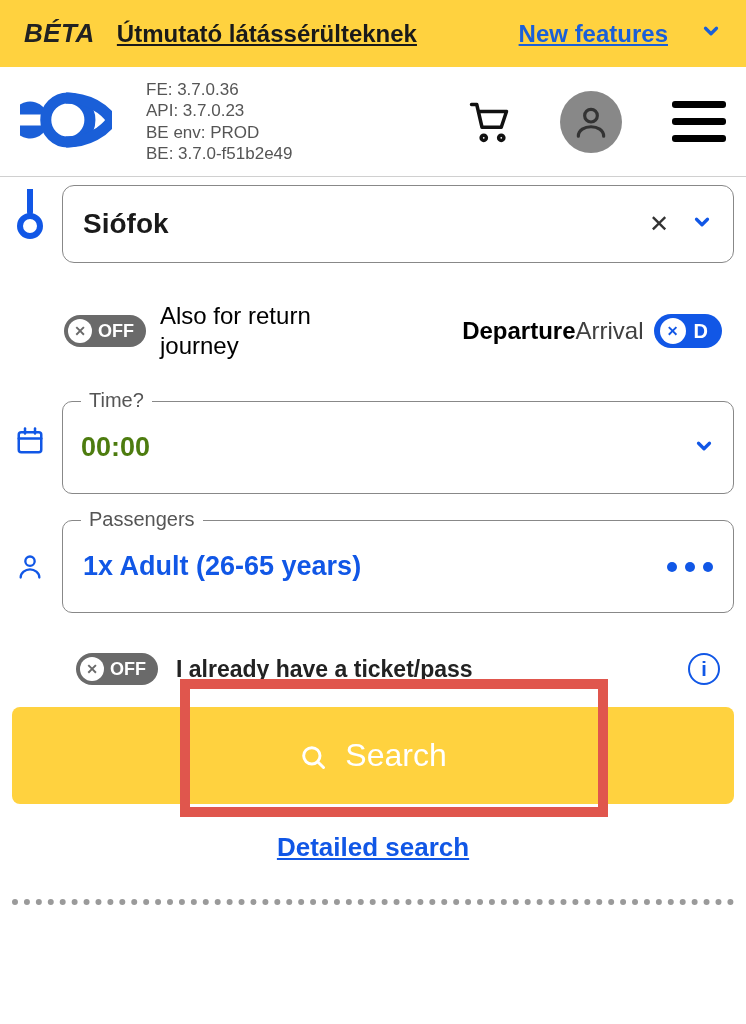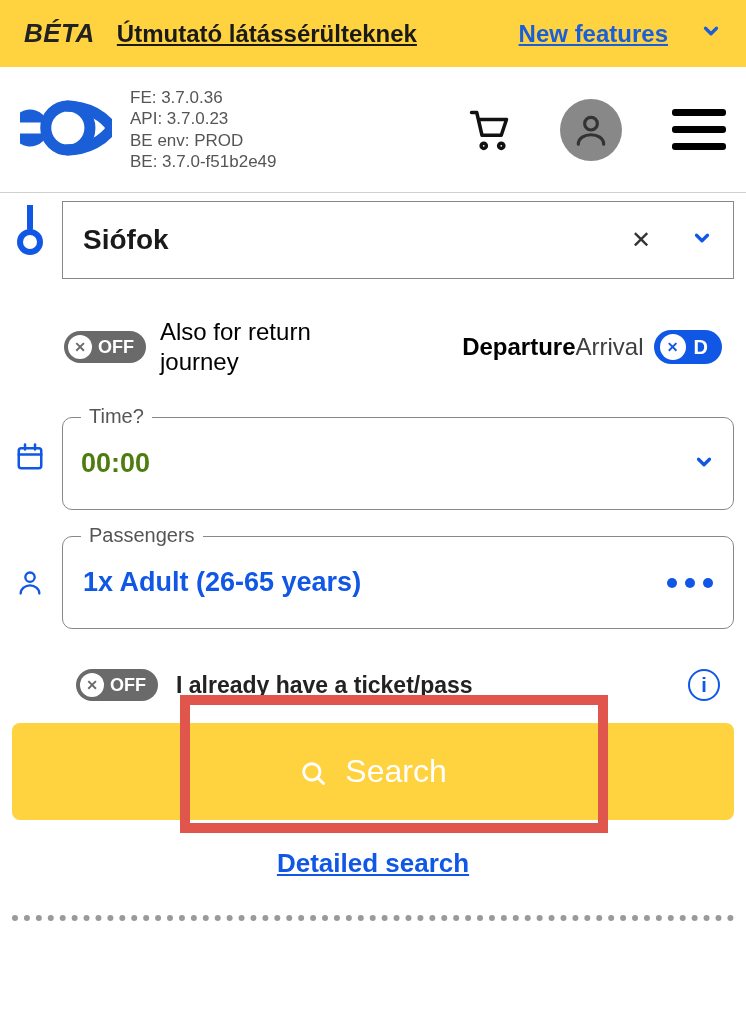--- a/index.html
+++ b/index.html
@@ -18,23 +18,23 @@
     font-size: 24px;
   }
   .beta-label { font-weight: 900; font-style: italic; font-size: 26px; letter-spacing: 0.5px; }
   .guide-link { font-weight: 700; text-decoration: underline; color: #1a1a1a; }
   .new-features { color: #1a5fd8; font-weight: 700; text-decoration: underline; margin-left: auto; }
   .beta-chevron { margin-left: 10px; color: #1a5fd8; }
 
   .header {
     display: flex;
     align-items: center;
-    padding: 20px 20px;
+    padding: 12px 20px;
     border-bottom: 1px solid #d0d0d0;
-    gap: 18px;
+    gap: 34px;
   }
   .logo { flex-shrink: 0; }
   .version-info { font-size: 17px; color: #555; line-height: 1.25; }
   .header-right { margin-left: auto; display: flex; align-items: center; gap: 50px; }
   .cart-icon { width: 42px; height: 42px; }
   .avatar {
     width: 62px; height: 62px; border-radius: 50%;
     background: #888; display: flex; align-items: center; justify-content: center;
   }
   .hamburger { display: flex; flex-direction: column; gap: 10px; cursor: pointer; }
@@ -48,25 +48,25 @@
   }
   .route-stem { width: 6px; height: 26px; background: #1157e6; margin-bottom: -2px; border-radius: 0 0 3px 3px;}
 
   .content { padding: 0 12px 20px 12px; }
   .row { display: flex; align-items: flex-start; gap: 14px; margin-top: 8px; }
   .row.centered { align-items: center; }
   .icon-col { width: 36px; display: flex; justify-content: center; align-items: center; }
   .field-box {
     flex: 1;
     border: 1.5px solid #888;
-    border-radius: 0;
+    border-radius: 12px;
     padding: 22px 20px;
     display: flex;
     align-items: center;
-    gap: 32px;
+    gap: 14px;
     position: relative;
   }
   .legend {
     position: absolute;
     top: -13px; left: 18px;
     background: #fff; padding: 0 8px;
     color: #555; font-size: 20px;
   }
   .station-name { font-size: 28px; font-weight: 800; color: #1a1a1a; flex: 1; }
   .clear-x { font-size: 24px; color: #333; cursor: pointer; margin-right: 8px; }

